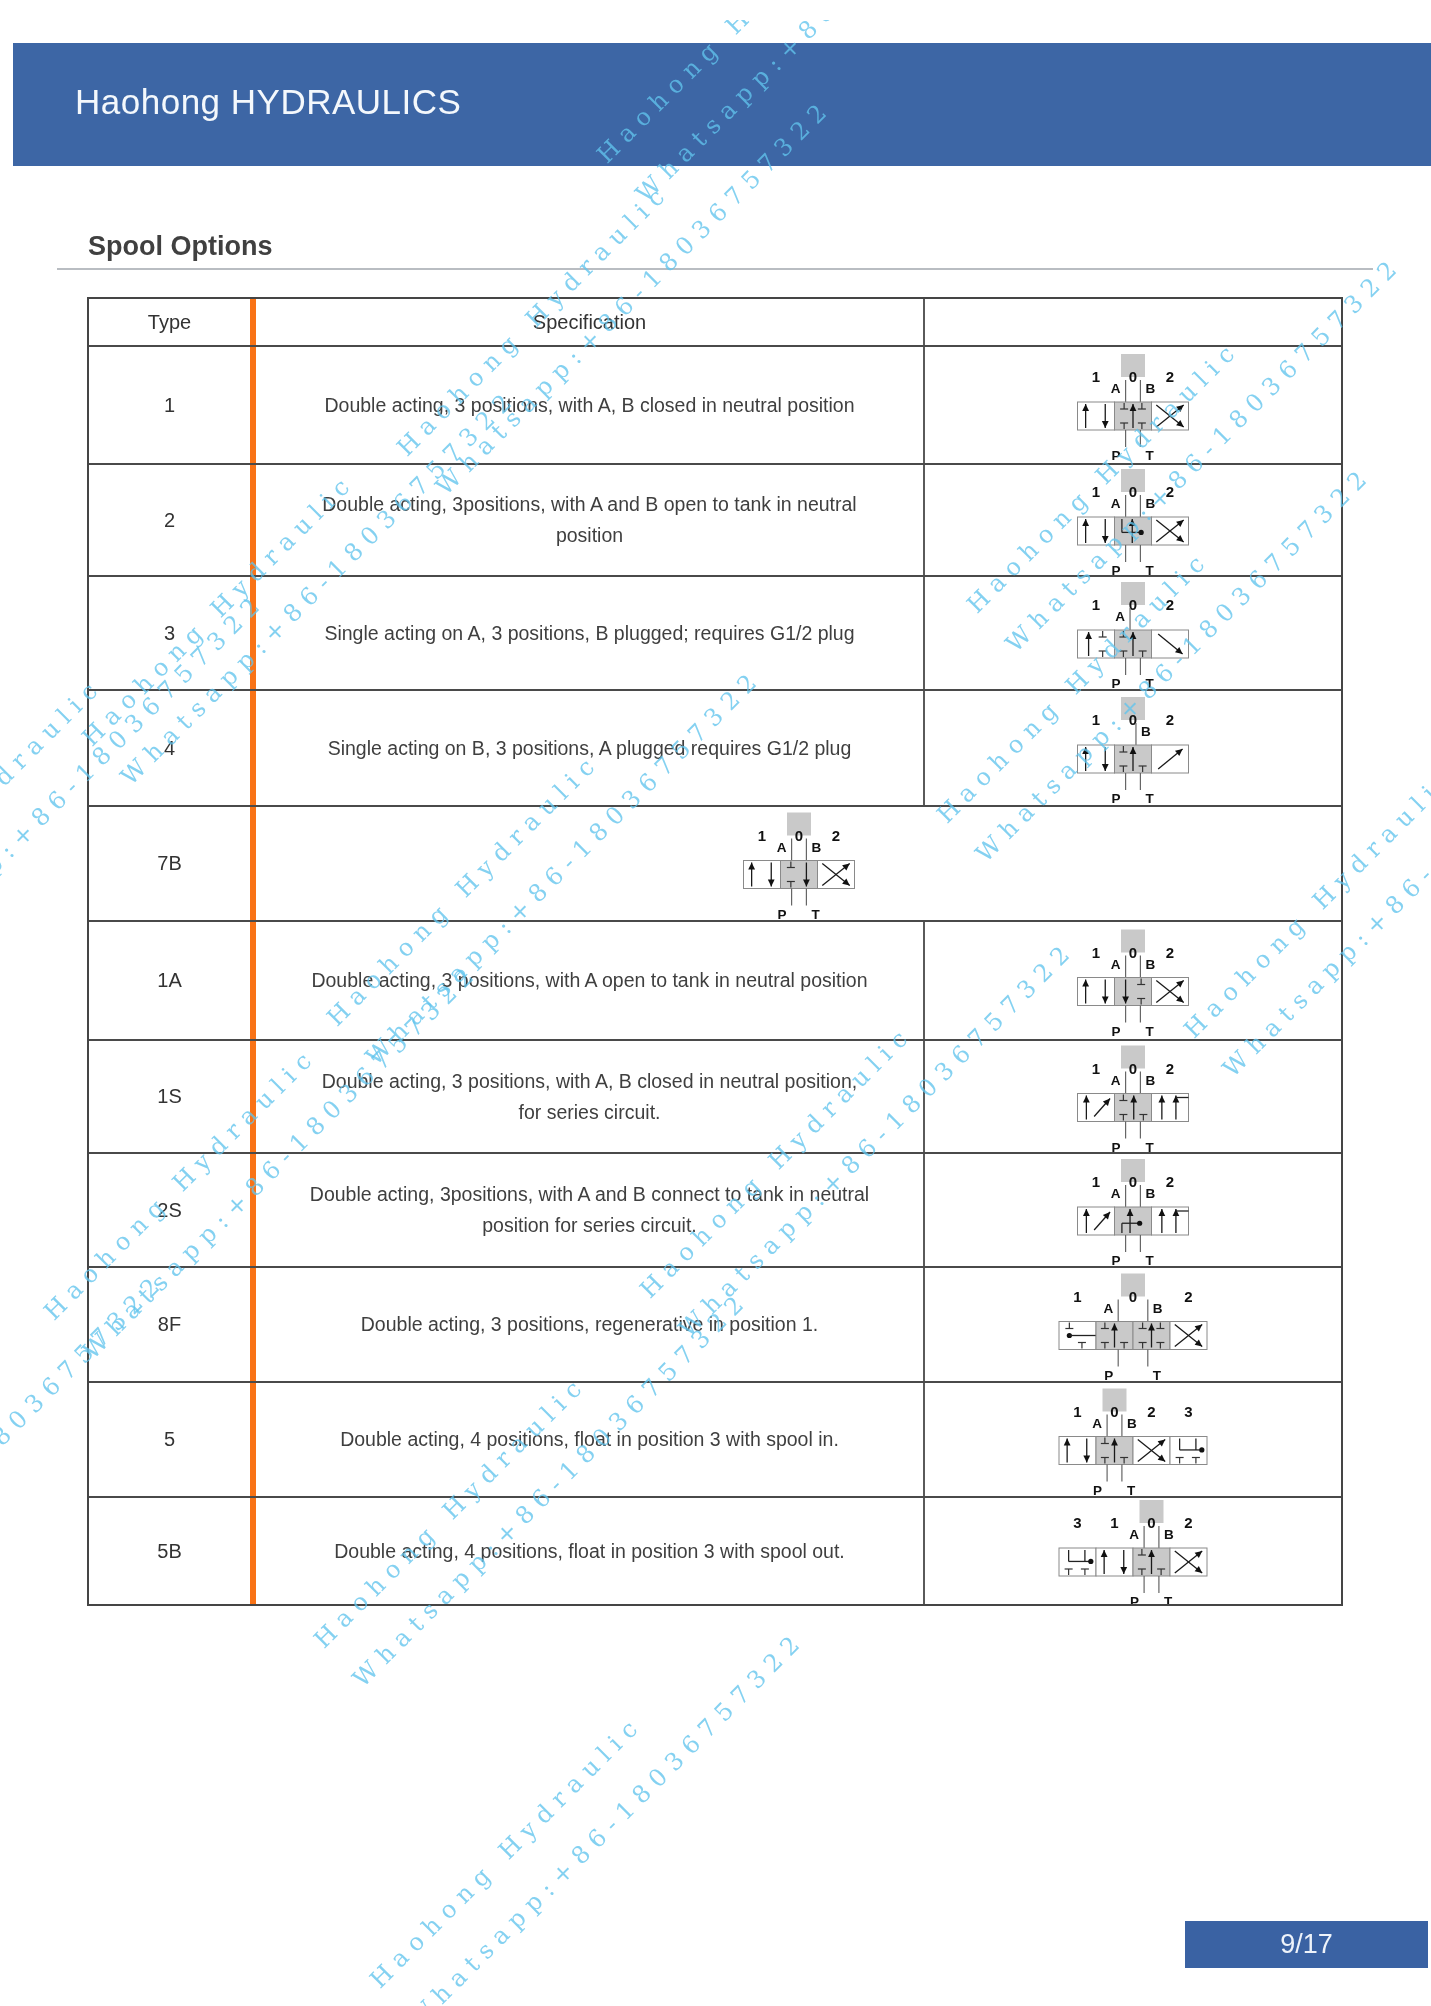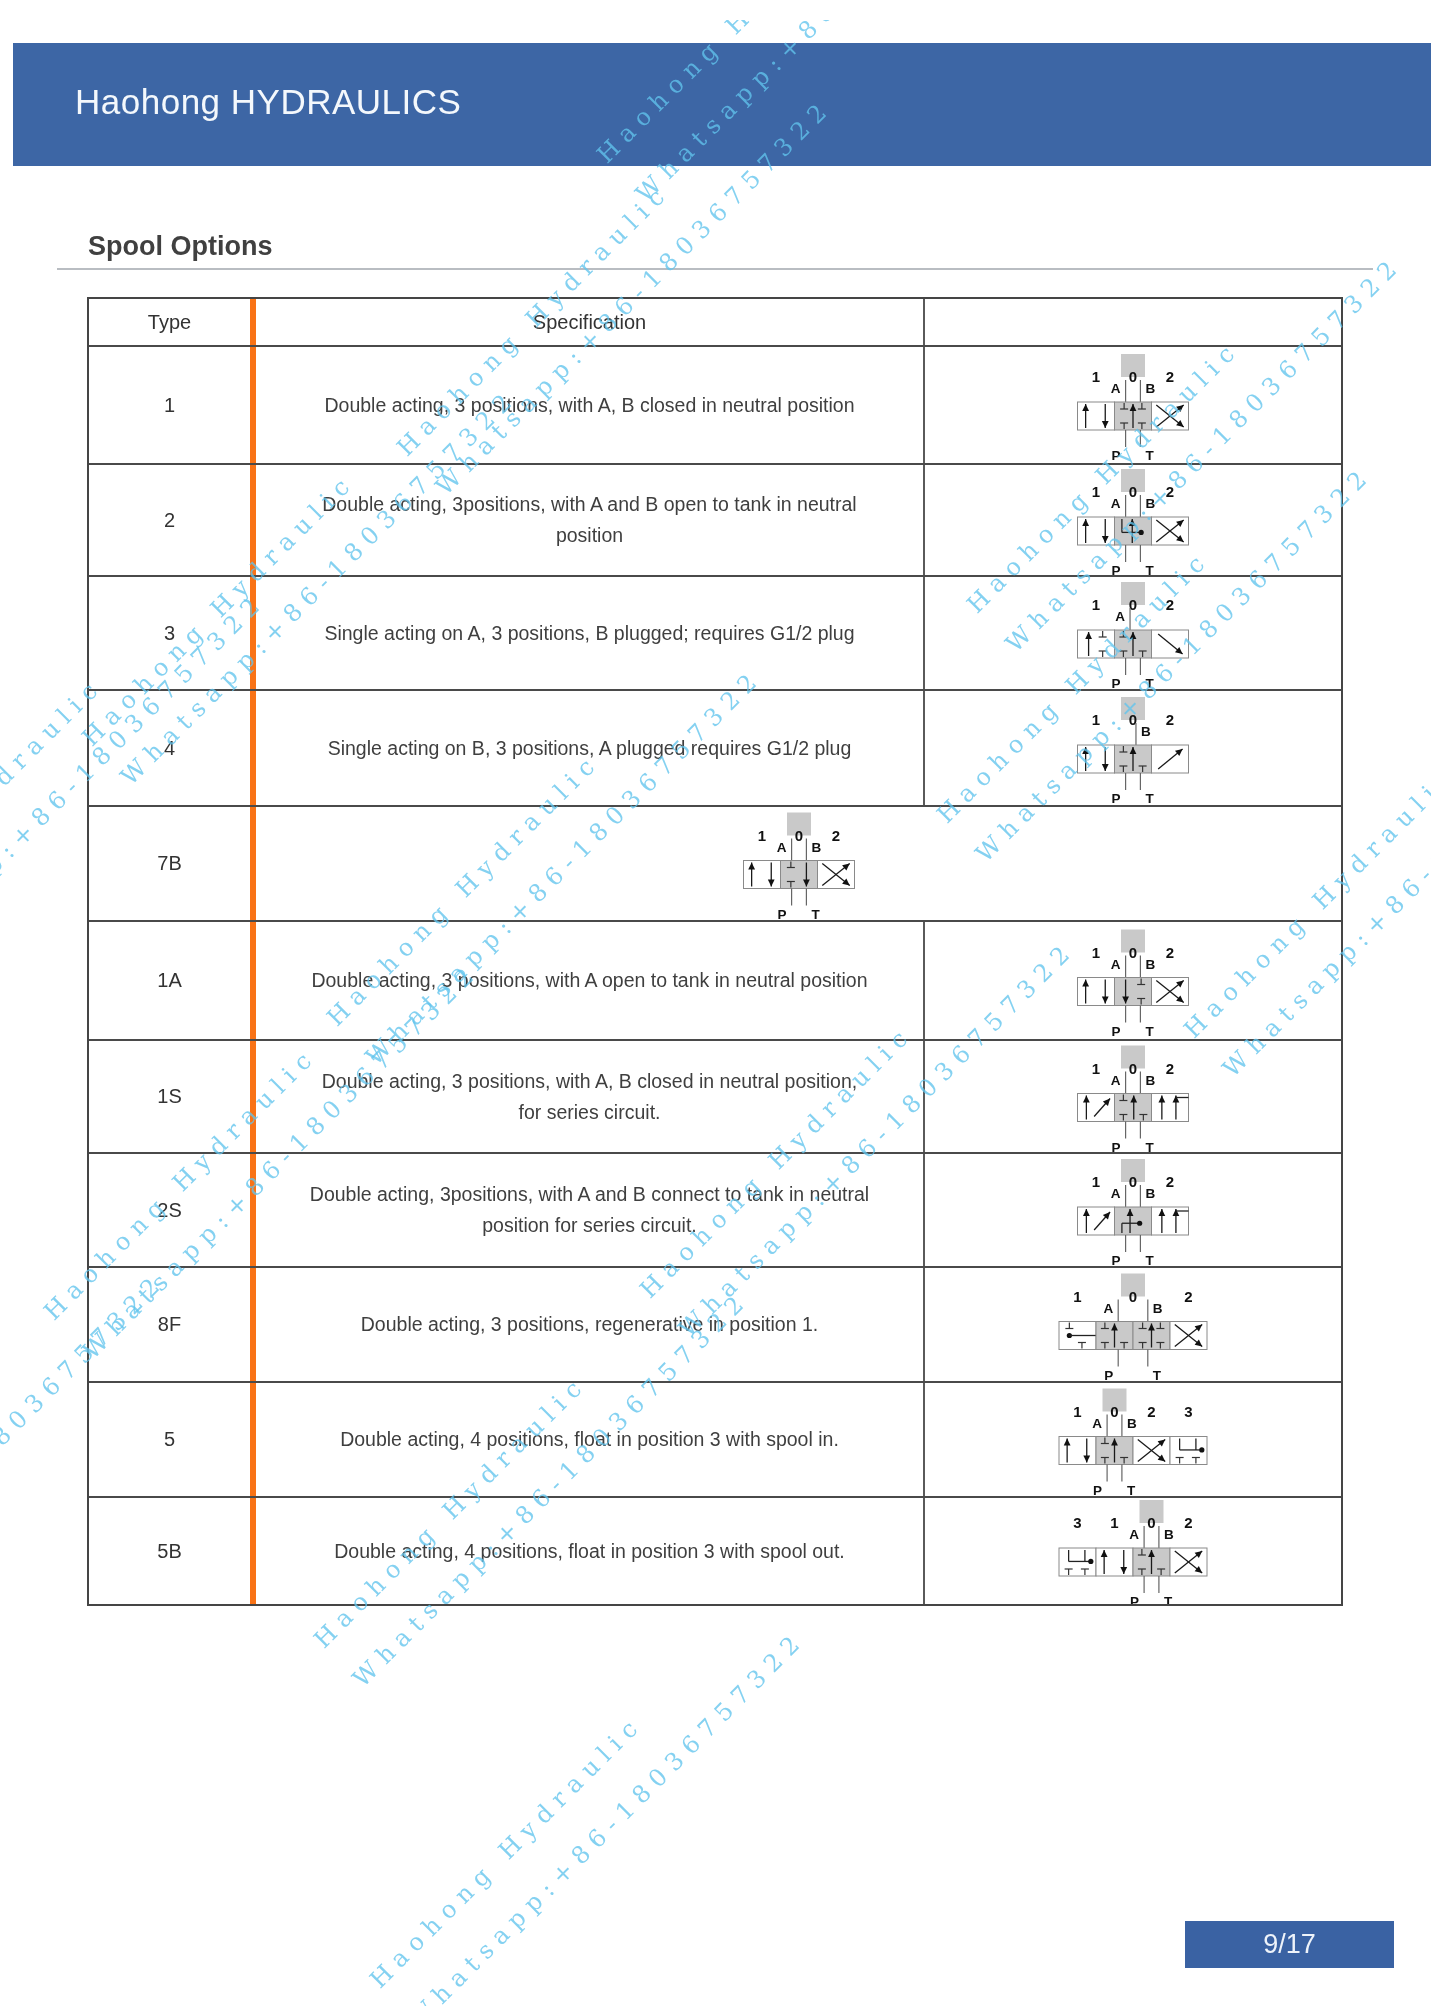--- a/index.html
+++ b/index.html
@@ -21,21 +21,21 @@
   .cell{box-sizing:border-box;}
   .c-type{width:167px;display:flex;align-items:center;justify-content:center;
           font-size:20px;color:#333;border-right:6px solid #f97316;}
   .c-spec{width:669px;display:flex;align-items:center;justify-content:center;text-align:center;
           font-size:19.5px;color:#3f3f3f;line-height:1.58;border-right:2px solid #5a5a5a;
           padding:0 52px;}
   .c-diag{flex:1;display:flex;align-items:center;justify-content:center;overflow:hidden;}
   .hrow{height:46px;font-size:20px;color:#333;}
   .hrow .c-spec{font-size:20px;color:#333;padding:16px;line-height:1.1;}
   
-  .footer-badge{position:absolute;left:1185px;top:1901px;width:209px;height:47px;background:#3a62a3;
+  .footer-badge{position:absolute;left:1185px;top:1901px;width:243px;height:47px;background:#3a62a3;
                 color:#eef3fa;font-size:27px;display:flex;align-items:center;justify-content:center;
                 z-index:1;}
   
   .wm-layer{position:absolute;inset:0;pointer-events:none;z-index:6;}
   .wm{position:absolute;transform:translate(-50%,-50%) rotate(-45deg);
       font-family:"DejaVu Serif",serif;font-size:24px;letter-spacing:8px;line-height:2.3;
       white-space:nowrap;color:rgba(97,196,237,0.78);}
 </style>
 </head>
 <body>

